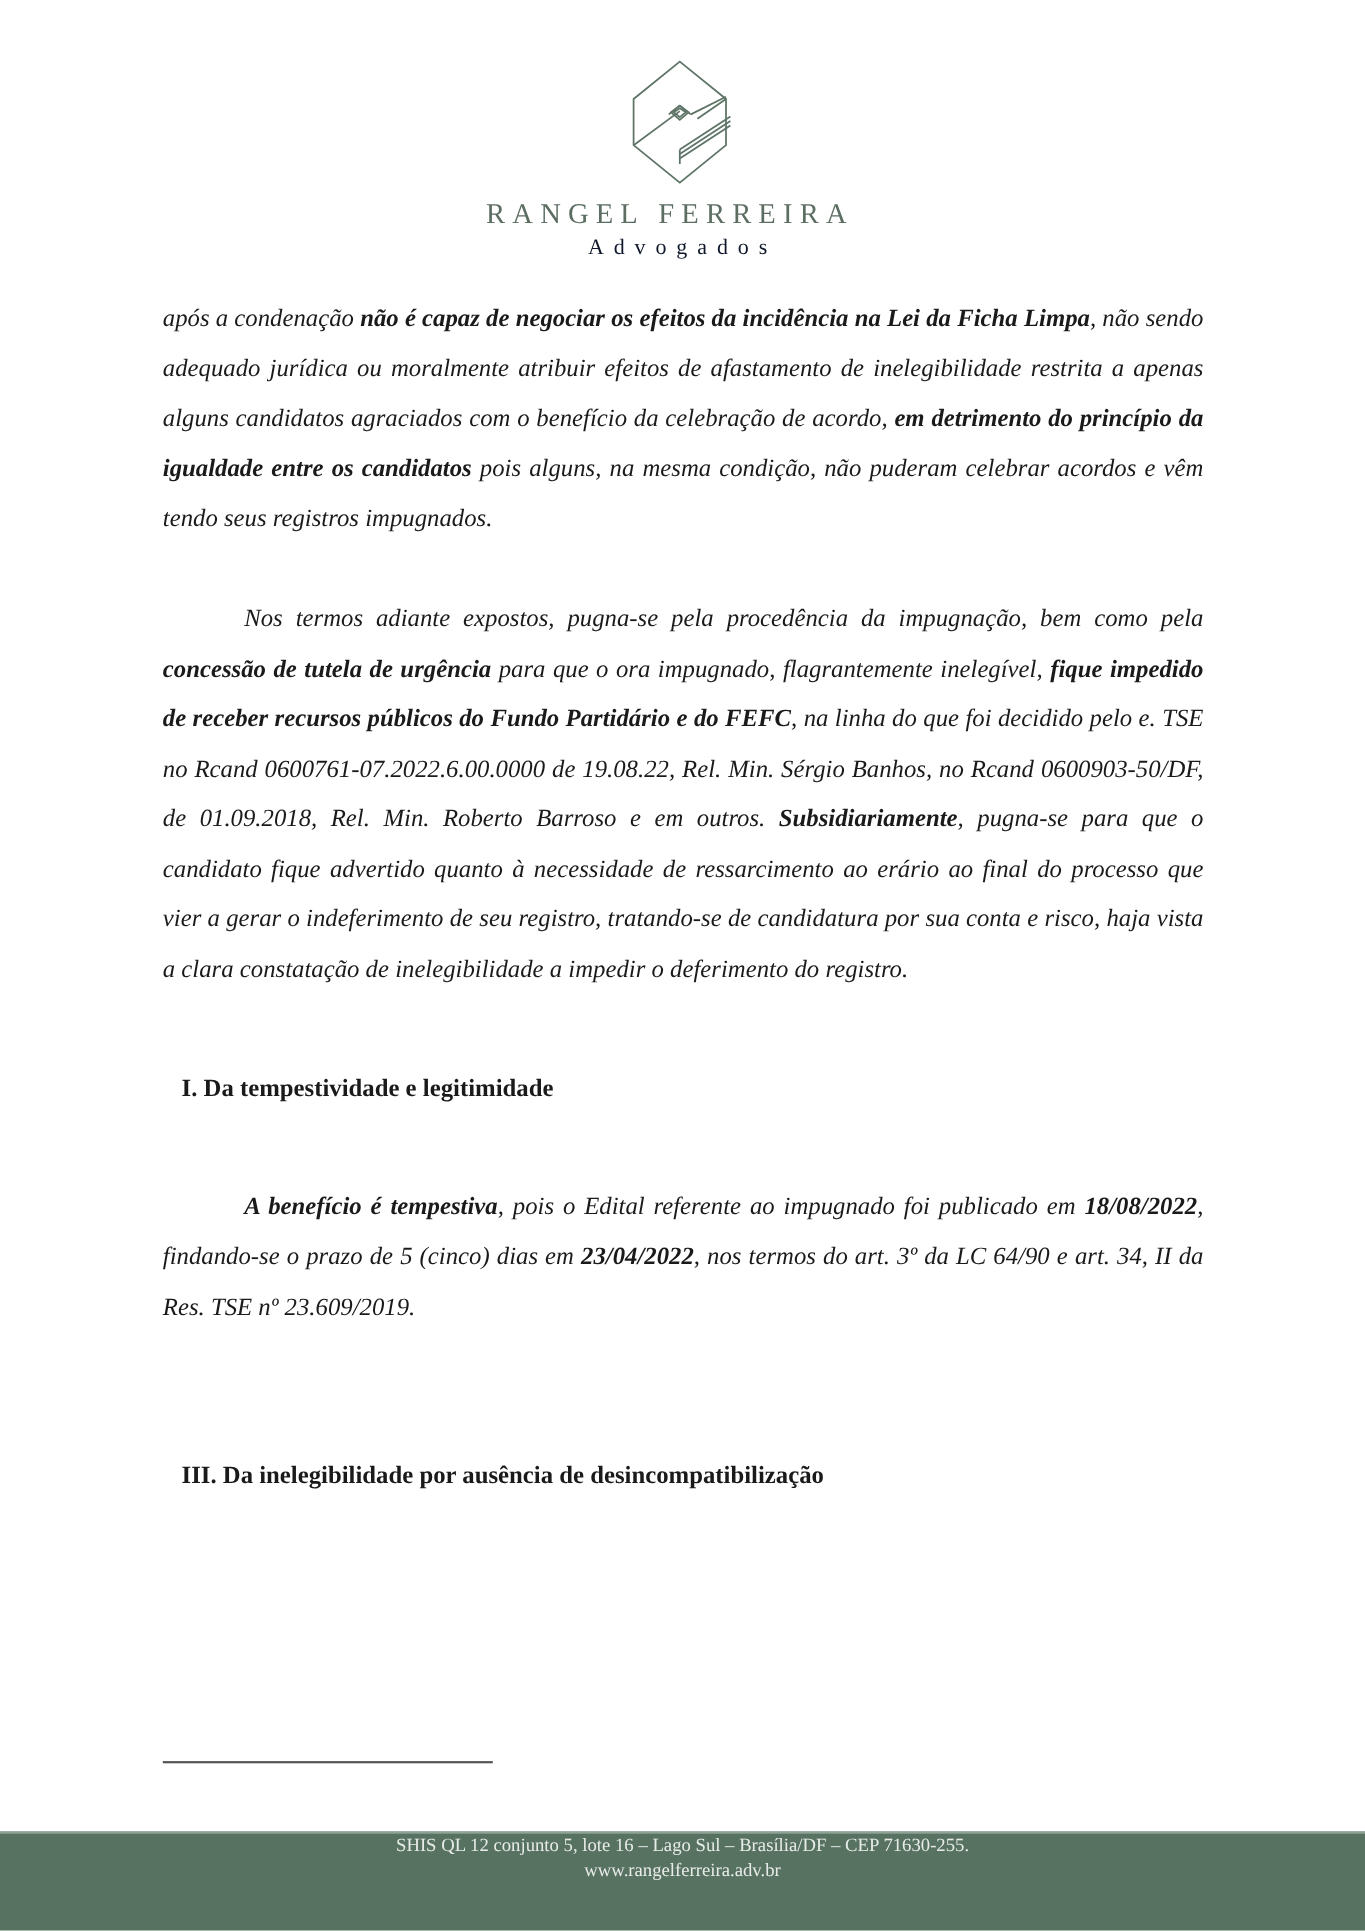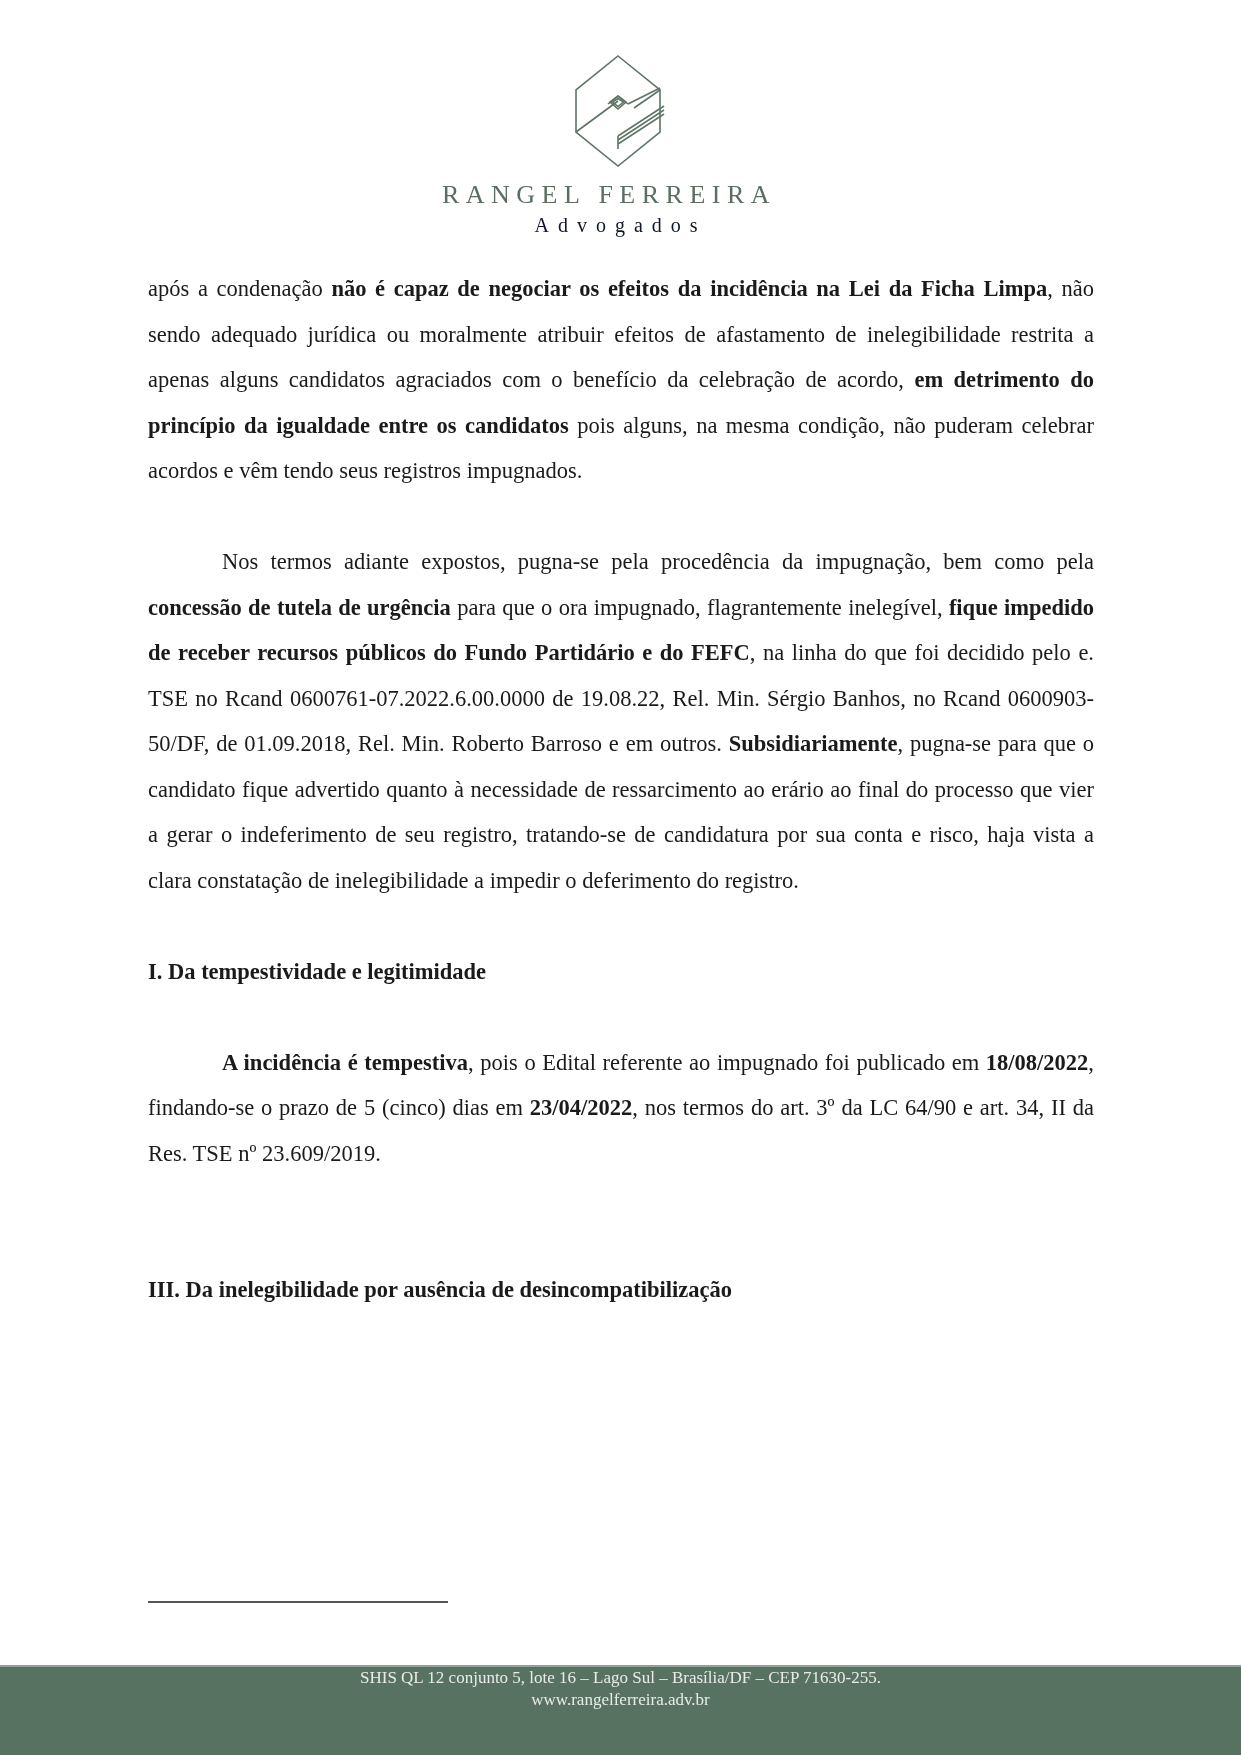--- a/index.html
+++ b/index.html
@@ -5,25 +5,25 @@
   html, body { margin: 0; padding: 0; background: #ffffff; }
   body { width: 1241px; height: 1755px; position: relative; overflow: hidden;
          font-family: "Liberation Serif", "DejaVu Serif", serif; color: #1a1a1a; }
   .logo { position: absolute; left: 0; top: 0; width: 1241px; height: 245px; }
   .logo svg.mark { position: absolute; left: 572px; top: 54px; }
   .brand-name { position: absolute; top: 180px; left: 0; width: 1218px; text-align: center;
         font-size: 26px; letter-spacing: 6.5px; color: #5c6e62; font-family: "Liberation Serif", serif; }
   .brand-sub { position: absolute; top: 214px; left: 0; width: 1241px; text-align: center;
         font-size: 20px; letter-spacing: 9px; color: #0f172a; font-family: "Liberation Serif", serif; }
   .content { position: absolute; left: 148px; top: 266px; width: 946px; }
-  p { margin: 0; font-size: 22.5px; line-height: 45.5px; text-align: justify; text-align-last: auto; }
+  p { margin: 0; font-size: 22.5px; line-height: 45.5px; text-align: justify; text-align-last: auto; font-style: italic; }
   p.indent { text-indent: 74px; }
   b { font-weight: bold; }
   .gap { height: 45.5px; }
-  .heading { font-size: 22.5px; line-height: 45.5px; font-weight: bold; margin: 0; }
+  .heading { font-size: 22.5px; line-height: 45.5px; font-weight: bold; margin: 17px; }
   .fn-rule { position: absolute; left: 148px; top: 1601px; width: 300px; height: 0;
         border-top: 2px solid #555; }
   .footer { position: absolute; left: 0; top: 1665px; width: 1241px; height: 90px;
         background: #587262; border-top: 2px solid #8fa396; color: #e8ece9; text-align: center;
         font-family: "Liberation Serif", serif; font-size: 17px; line-height: 22px; }
   .footer .l1 { }
 </style>
 </head>
 <body>
 
@@ -48,21 +48,21 @@
   <div class="brand-sub">Advogados</div>
 </div>
 
 <div class="content">
   <p><span>após a condenação </span><b>não é capaz de negociar os efeitos da incidência na Lei da Ficha Limpa</b><span>, não sendo adequado jurídica ou moralmente atribuir efeitos de afastamento de inelegibilidade restrita a apenas alguns candidatos agraciados com o benefício da celebração de acordo, </span><b>em detrimento do princípio da igualdade entre os candidatos</b><span> pois alguns, na mesma condição, não puderam celebrar acordos e vêm tendo seus registros impugnados.</span></p>
   <div class="gap"></div>
   <p class="indent"><span>Nos termos adiante expostos, pugna-se pela procedência da impugnação, bem como pela </span><b>concessão de tutela de urgência</b><span> para que o ora impugnado, flagrantemente inelegível, </span><b>fique impedido de receber recursos públicos do Fundo Partidário e do FEFC</b><span>, na linha do que foi decidido pelo e. TSE no Rcand 0600761-07.2022.6.00.0000 de 19.08.22, Rel. Min. Sérgio Banhos, no Rcand 0600903-50/DF, de 01.09.2018, Rel. Min. Roberto Barroso e em outros. </span><b>Subsidiariamente</b><span>, pugna-se para que o candidato fique advertido quanto à necessidade de ressarcimento ao erário ao final do processo que vier a gerar o indeferimento de seu registro, tratando-se de candidatura por sua conta e risco, haja vista a clara constatação de inelegibilidade a impedir o deferimento do registro.</span></p>
   <div class="gap"></div>
   <div class="heading">I. Da tempestividade e legitimidade</div>
   <div class="gap"></div>
-  <p class="indent"><b>A incidência é tempestiva</b><span>, pois o Edital referente ao impugnado foi publicado em </span><b>18/08/2022</b><span>, findando-se o prazo de 5 (cinco) dias em </span><b>23/04/2022</b><span>, nos termos do art. 3º da LC 64/90 e art. 34, II da Res. TSE nº 23.609/2019.</span></p>
+  <p class="indent"><b>A benefício é tempestiva</b><span>, pois o Edital referente ao impugnado foi publicado em </span><b>18/08/2022</b><span>, findando-se o prazo de 5 (cinco) dias em </span><b>23/04/2022</b><span>, nos termos do art. 3º da LC 64/90 e art. 34, II da Res. TSE nº 23.609/2019.</span></p>
   <div class="gap"></div>
   <div class="gap"></div>
   <div class="heading">III. Da inelegibilidade por ausência de desincompatibilização</div>
   <div class="gap"></div>
 </div>
 
 <div class="fn-rule"></div>
 
 <div class="footer">
   <div class="l1">SHIS QL 12 conjunto 5, lote 16 – Lago Sul – Brasília/DF – CEP 71630-255.</div>

